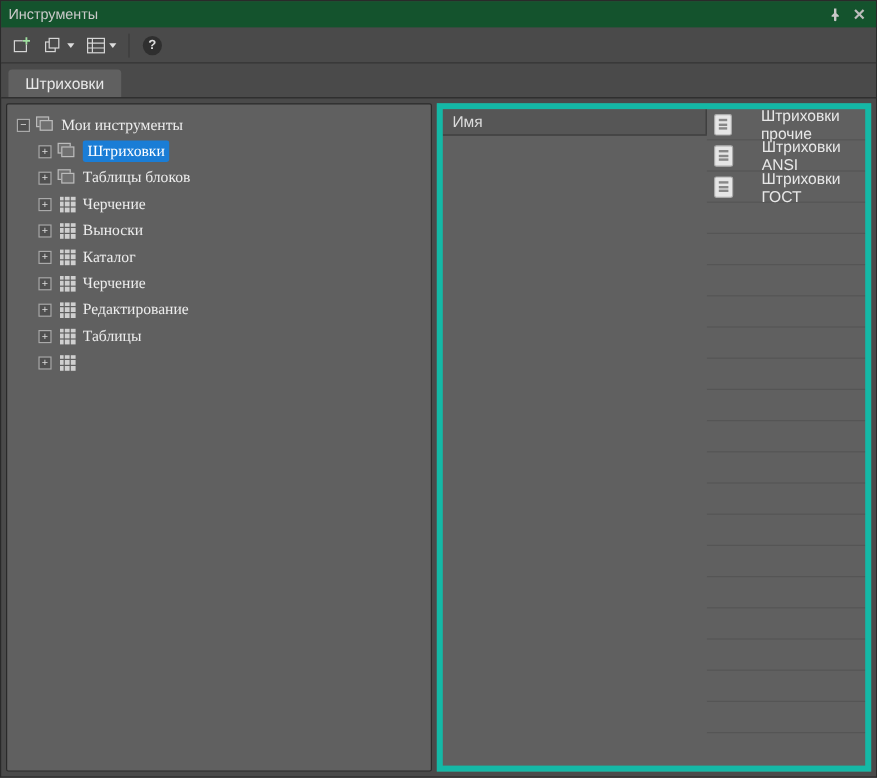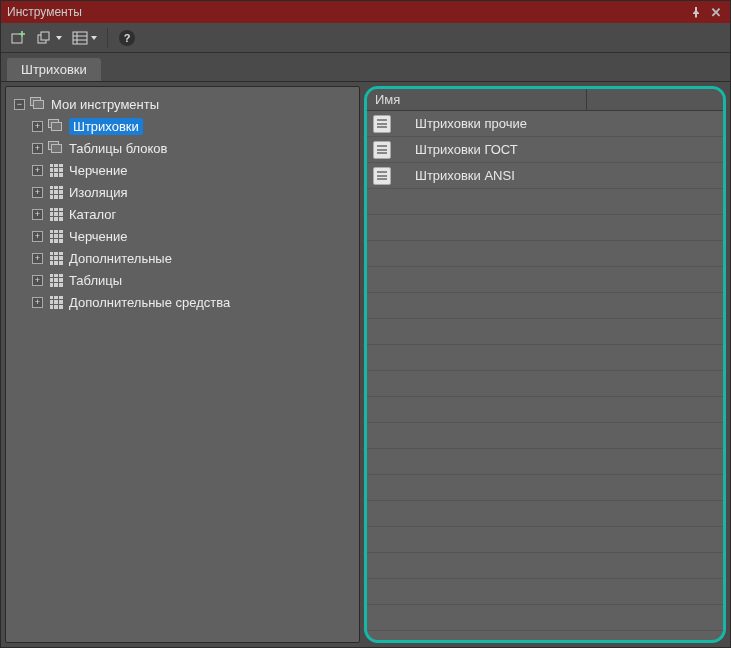--- a/index.html
+++ b/index.html
@@ -15,21 +15,21 @@
   .panel {
     width: 731px;
     height: 648px;
     background: #4a4a4a;
     border: 1px solid #2a2a2a;
     display: flex;
     flex-direction: column;
   }
   .titlebar {
     height: 22px;
-    background: #7f1d1d;
+    background: #14532d;
     display: flex;
     align-items: center;
     padding: 0 6px;
     color: #cacaca;
     font-size: 12px;
   }
   .titlebar .spacer { flex: 1; }
   .titlebar .tb-icon {
     width: 16px; height: 16px;
     display: flex; align-items: center; justify-content: center;
@@ -128,35 +128,35 @@
   .stack-icon .layer {
     position: absolute; width: 11px; height: 9px;
     border: 1px solid #bbb; background: #707070;
   }
   .stack-icon .l1 { left: 0; top: 0; }
   .stack-icon .l2 { left: 3px; top: 3px; }
   .grid-icon { width: 13px; height: 13px; display: grid;
     grid-template-columns: repeat(3,1fr); grid-template-rows: repeat(3,1fr);
     gap: 1px; }
   .grid-icon span { background: #cfcfcf; }
-  .tree-row .lbl { white-space: nowrap; }
+  .tree-row .lbl { white-space: nowrap; font-family: Liberation Serif, serif; }
   .tree-row.selected .lbl {
     background: #1a7dd6;
     color: #fff;
     padding: 1px 4px;
     border-radius: 2px;
   }
   .list-pane {
     flex: 1;
     background: #606060;
-    border: 3px solid #14b8a6;
+    border: 5px solid #14b8a6;
     margin: 4px 4px 4px 2px;
     display: flex;
-    flex-direction: column;
-    border-radius: 14px;
+    flex-direction: row;
+    border-radius: 0;
     overflow: hidden;
   }
   .list-header {
     display: flex;
     height: 22px;
     background: #565656;
     border-bottom: 1px solid #3a3a3a;
   }
   .list-header .col {
     padding: 3px 8px;
@@ -306,21 +306,21 @@
                 <span></span>
                 <span></span>
                 <span></span>
                 <span></span>
                 <span></span>
                 <span></span>
                 <span></span>
                 <span></span>
               </span>
             </span>
-            <span class="lbl">Изоляция</span>
+            <span class="lbl">Выноски</span>
           </div>
           <div class="tree-row" style="padding-left: 22px;">
             <span class="exp">+</span>
             <span class="ticon">
               <span class="grid-icon">
                 <span></span>
                 <span></span>
                 <span></span>
                 <span></span>
                 <span></span>
@@ -357,21 +357,21 @@
                 <span></span>
                 <span></span>
                 <span></span>
                 <span></span>
                 <span></span>
                 <span></span>
                 <span></span>
                 <span></span>
               </span>
             </span>
-            <span class="lbl">Дополнительные</span>
+            <span class="lbl">Редактирование</span>
           </div>
           <div class="tree-row" style="padding-left: 22px;">
             <span class="exp">+</span>
             <span class="ticon">
               <span class="grid-icon">
                 <span></span>
                 <span></span>
                 <span></span>
                 <span></span>
                 <span></span>
@@ -391,21 +391,20 @@
                 <span></span>
                 <span></span>
                 <span></span>
                 <span></span>
                 <span></span>
                 <span></span>
                 <span></span>
                 <span></span>
               </span>
             </span>
-            <span class="lbl">Дополнительные средства</span>
           </div>
         </div>
     </div>
 
     <div class="list-pane">
       <div class="list-header">
         <div class="col col-name">Имя</div>
       </div>
       <div class="list-body" id="list-body">
           <div class="list-row">
@@ -419,32 +418,32 @@
             </div>
             <div class="cell-desc"></div>
           </div>
           <div class="list-row">
             <div class="cell-name">
               <span class="doc-icon">
                 <span></span>
                 <span></span>
                 <span></span>
               </span>
-              <span>Штриховки ГОСТ</span>
+              <span>Штриховки ANSI</span>
             </div>
             <div class="cell-desc"></div>
           </div>
           <div class="list-row">
             <div class="cell-name">
               <span class="doc-icon">
                 <span></span>
                 <span></span>
                 <span></span>
               </span>
-              <span>Штриховки ANSI</span>
+              <span>Штриховки ГОСТ</span>
             </div>
             <div class="cell-desc"></div>
           </div>
           <div class="list-row empty">
             <div class="cell-name"></div>
             <div class="cell-desc"></div>
           </div>
           <div class="list-row empty">
             <div class="cell-name"></div>
             <div class="cell-desc"></div>

